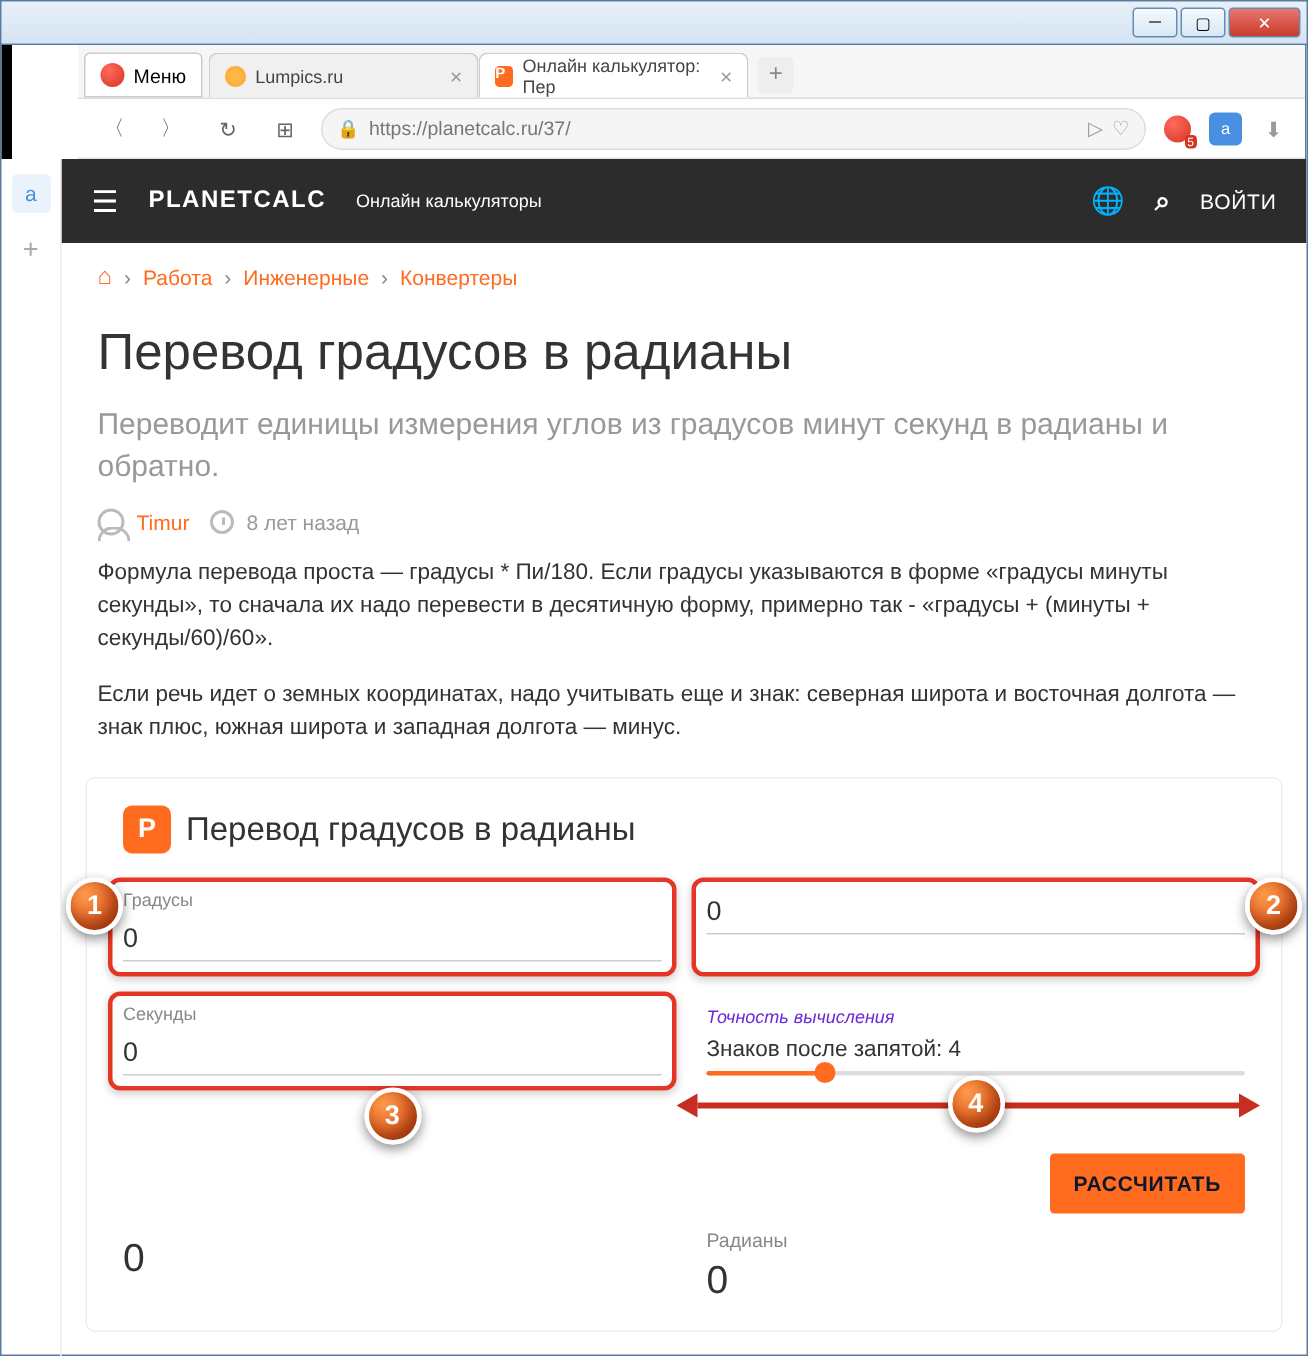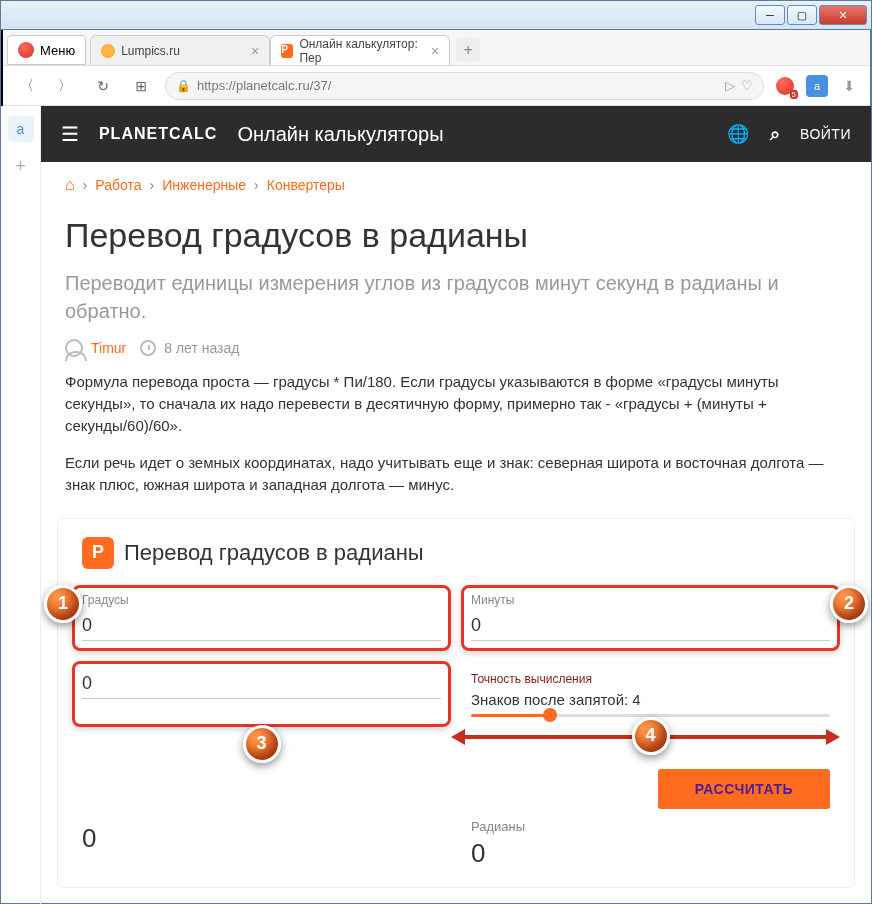--- a/index.html
+++ b/index.html
@@ -6,21 +6,21 @@
 body { background: #fff; width: 872px; height: 904px; overflow: hidden; }
 
 
 .win-titlebar { height: 30px; background: linear-gradient(#e8f0f8, #d4e4f3); border: 1px solid #5a7ba0; display: flex; justify-content: flex-end; align-items: center; padding-right: 4px; gap: 2px; }
 .win-btn { width: 30px; height: 20px; border: 1px solid #6a8ab5; border-radius: 3px; display: flex; align-items: center; justify-content: center; font-size: 11px; background: linear-gradient(#f4f9fd,#d6e8f6); }
 .win-btn.close { background: linear-gradient(#e9766d,#c83b2c); color:#fff; width: 48px; }
 .win-btn.max { background: linear-gradient(#f4f9fd,#d6e8f6); }
 .win-btn.min { background: linear-gradient(#f4f9fd,#d6e8f6); }
 
 
-.browser-chrome { border-left: 2px solid #000000; border-right: 1px solid #5a7ba0; background:#fff; }
+.browser-chrome { border-left: 7px solid #000000; border-right: 1px solid #5a7ba0; background:#fff;padding-left:44px; }
 .tabs-row { height: 36px; display: flex; align-items: flex-end; background: #f6f6f6; border-bottom: 1px solid #ddd; padding-left: 4px; }
 .menu-btn { height: 30px; background:#fff; border: 1px solid #ccc; border-radius: 4px 4px 0 0; padding: 0 10px; display:flex; align-items:center; gap:6px; font-size: 13px; margin-right:4px; }
 .opera-logo { width:16px; height:16px; border-radius:50%; background: radial-gradient(circle at 35% 30%, #ff6b5c, #d63324); }
 .tab { height: 30px; background:#fff; border: 1px solid #ccc; border-bottom: none; border-radius: 6px 6px 0 0; padding: 0 10px; display:flex; align-items:center; gap:6px; font-size: 12px; color:#444; min-width:180px; max-width:180px; }
 .tab.inactive { background:#f0f0f0; }
 .tab .favicon { width:14px; height:14px; display:inline-block; }
 .lumpics-favicon { background: radial-gradient(circle, #ffb74a 40%, #ff9912 100%); border-radius:50%; }
 .pcalc-favicon { background:#ff6b1f; color:#fff; font-weight:bold; font-size:10px; display:flex; align-items:center; justify-content:center; border-radius:3px; }
 .tab-close { margin-left:auto; color:#999; font-size:14px; }
 .new-tab { width:24px; height:24px; display:flex; align-items:center; justify-content:center; background:#eee; border-radius:4px; margin:0 0 3px 6px; color:#888; font-size:16px; }
@@ -40,21 +40,21 @@
 .left-sidebar { width: 40px; border-right:1px solid #eee; display:flex; flex-direction:column; align-items:center; padding-top:10px; gap:12px; }
 .sidebar-icon { width:24px; height:24px; display:flex; align-items:center; justify-content:center; font-size:14px; color:#4a90e2; }
 .plus-sidebar { color:#aaa; font-size:18px; }
 
 .page { flex:1; overflow:hidden; }
 
 
 .site-header { background:#2c2c2c; height:56px; display:flex; align-items:center; padding:0 20px; color:#fff; gap:20px; }
 .hamburger { font-size:20px; color:#fff; }
 .brand { font-weight:bold; font-size:16px; letter-spacing:1px; }
-.subtitle { font-size:20px; }
+.subtitle { font-size:12px; }
 .spacer { flex:1; }
 .header-icon { font-size:18px; color:#fff; }
 .login-btn { font-weight:normal; font-size:14px; letter-spacing:0.5px; }
 
 
 .breadcrumb { padding:14px 24px; display:flex; align-items:center; gap:8px; font-size:14px; }
 .breadcrumb .home-icon { color:#ff6b1f; font-size:16px; }
 .breadcrumb a { color:#ff6b1f; text-decoration:none; }
 .breadcrumb .sep { color:#888; }
 
@@ -78,27 +78,27 @@
 .calc-logo { width:32px; height:32px; background:#ff6b1f; color:#fff; border-radius:6px; display:flex; align-items:center; justify-content:center; font-weight:bold; font-size:18px; }
 .calc-title { font-size:22px; color:#333; }
 
 .field-row { display:flex; gap:30px; margin-bottom:28px; }
 .field { flex:1; position:relative; }
 .field-label { font-size:12px; color:#888; margin-bottom:4px; display:block; }
 .field-value { font-size:18px; color:#333; border:none; border-bottom:1px solid #ccc; width:100%; padding:4px 0; background:transparent; outline:none; }
 .highlight-box { position:absolute; border:3px solid #e53525; border-radius:8px; pointer-events:none; box-shadow:0 2px 6px rgba(0,0,0,0.2); }
 .hb1 { top:-8px; left:-10px; right:-10px; bottom:-10px; }
 
-.precision-label { font-size:12px; color:#7f1d1d; }
+.precision-label { font-size:12px; color:#6d28d9;font-style:italic; }
 .precision-value { font-size:15px; color:#333; margin:4px 0 6px; }
 .slider-track { position:relative; height:3px; background:#ddd; border-radius:2px; }
 .slider-fill { position:absolute; left:0; width:22%; height:3px; background:#ff6b1f; border-radius:2px; }
 .slider-thumb { position:absolute; left:22%; top:-6px; width:14px; height:14px; background:#ff6b1f; border-radius:50%; transform:translateX(-50%); }
 
-.calc-btn { background:#ff6b1f; color:#4c1d95; border:none; padding:12px 37px; font-size:14px; font-weight:bold; letter-spacing:0.5px; border-radius:3px; float:right; margin-top:24px; }
+.calc-btn { background:#ff6b1f; color:#0f172a; border:none; padding:12px 16px; font-size:14px; font-weight:bold; letter-spacing:0.5px; border-radius:3px; float:right; margin-top:24px; }
 
 .result-row { display:flex; gap:30px; margin-top:22px; clear:both; padding-top:10px; }
 .result { flex:1; }
 .result-label { font-size:13px; color:#888; }
 .result-value { font-size:26px; color:#333; margin-top:4px; }
 
 
 .annot { position:absolute; width:38px; height:38px; border-radius:50%; background:radial-gradient(circle at 30% 25%, #ff9a4a, #d64510); border:3px solid #fff; box-shadow:0 3px 8px rgba(0,0,0,0.45), inset -4px -5px 10px rgba(100,30,0,0.55); color:#fff; font-weight:bold; font-size:18px; display:flex; align-items:center; justify-content:center; z-index:10; }
 
 .arrows { position:absolute; height:12px; display:flex; align-items:center; z-index:5; }
@@ -206,29 +206,29 @@
       </div>
 
       <div class="field-row">
         <div class="field">
           <span class="field-label">Градусы</span>
           <input class="field-value" value="0" style="">
           <div class="highlight-box hb1"></div>
           <div class="annot" style="left:-38px;top:-8px">1</div>
         </div>
         <div class="field">
-          <span class="field-label">Минуты</span>
           <input class="field-value" value="0" style="">
           <div class="highlight-box hb1"></div>
           <div class="annot" style="right:-38px;top:-8px">2</div>
         </div>
       </div>
 
       <div class="field-row">
         <div class="field">
+          <span class="field-label">Секунды</span>
           <input class="field-value" value="0" style="">
           <div class="highlight-box hb1"></div>
           <div class="annot" style="left:50%;bottom:-46px;transform:translateX(-50%)">3</div>
         </div>
         <div class="field">
           <span class="precision-label">Точность вычисления</span>
           <div class="precision-value">Знаков после запятой: 4</div>
           <div class="slider-track">
             <div class="slider-fill"></div>
             <div class="slider-thumb"></div>

